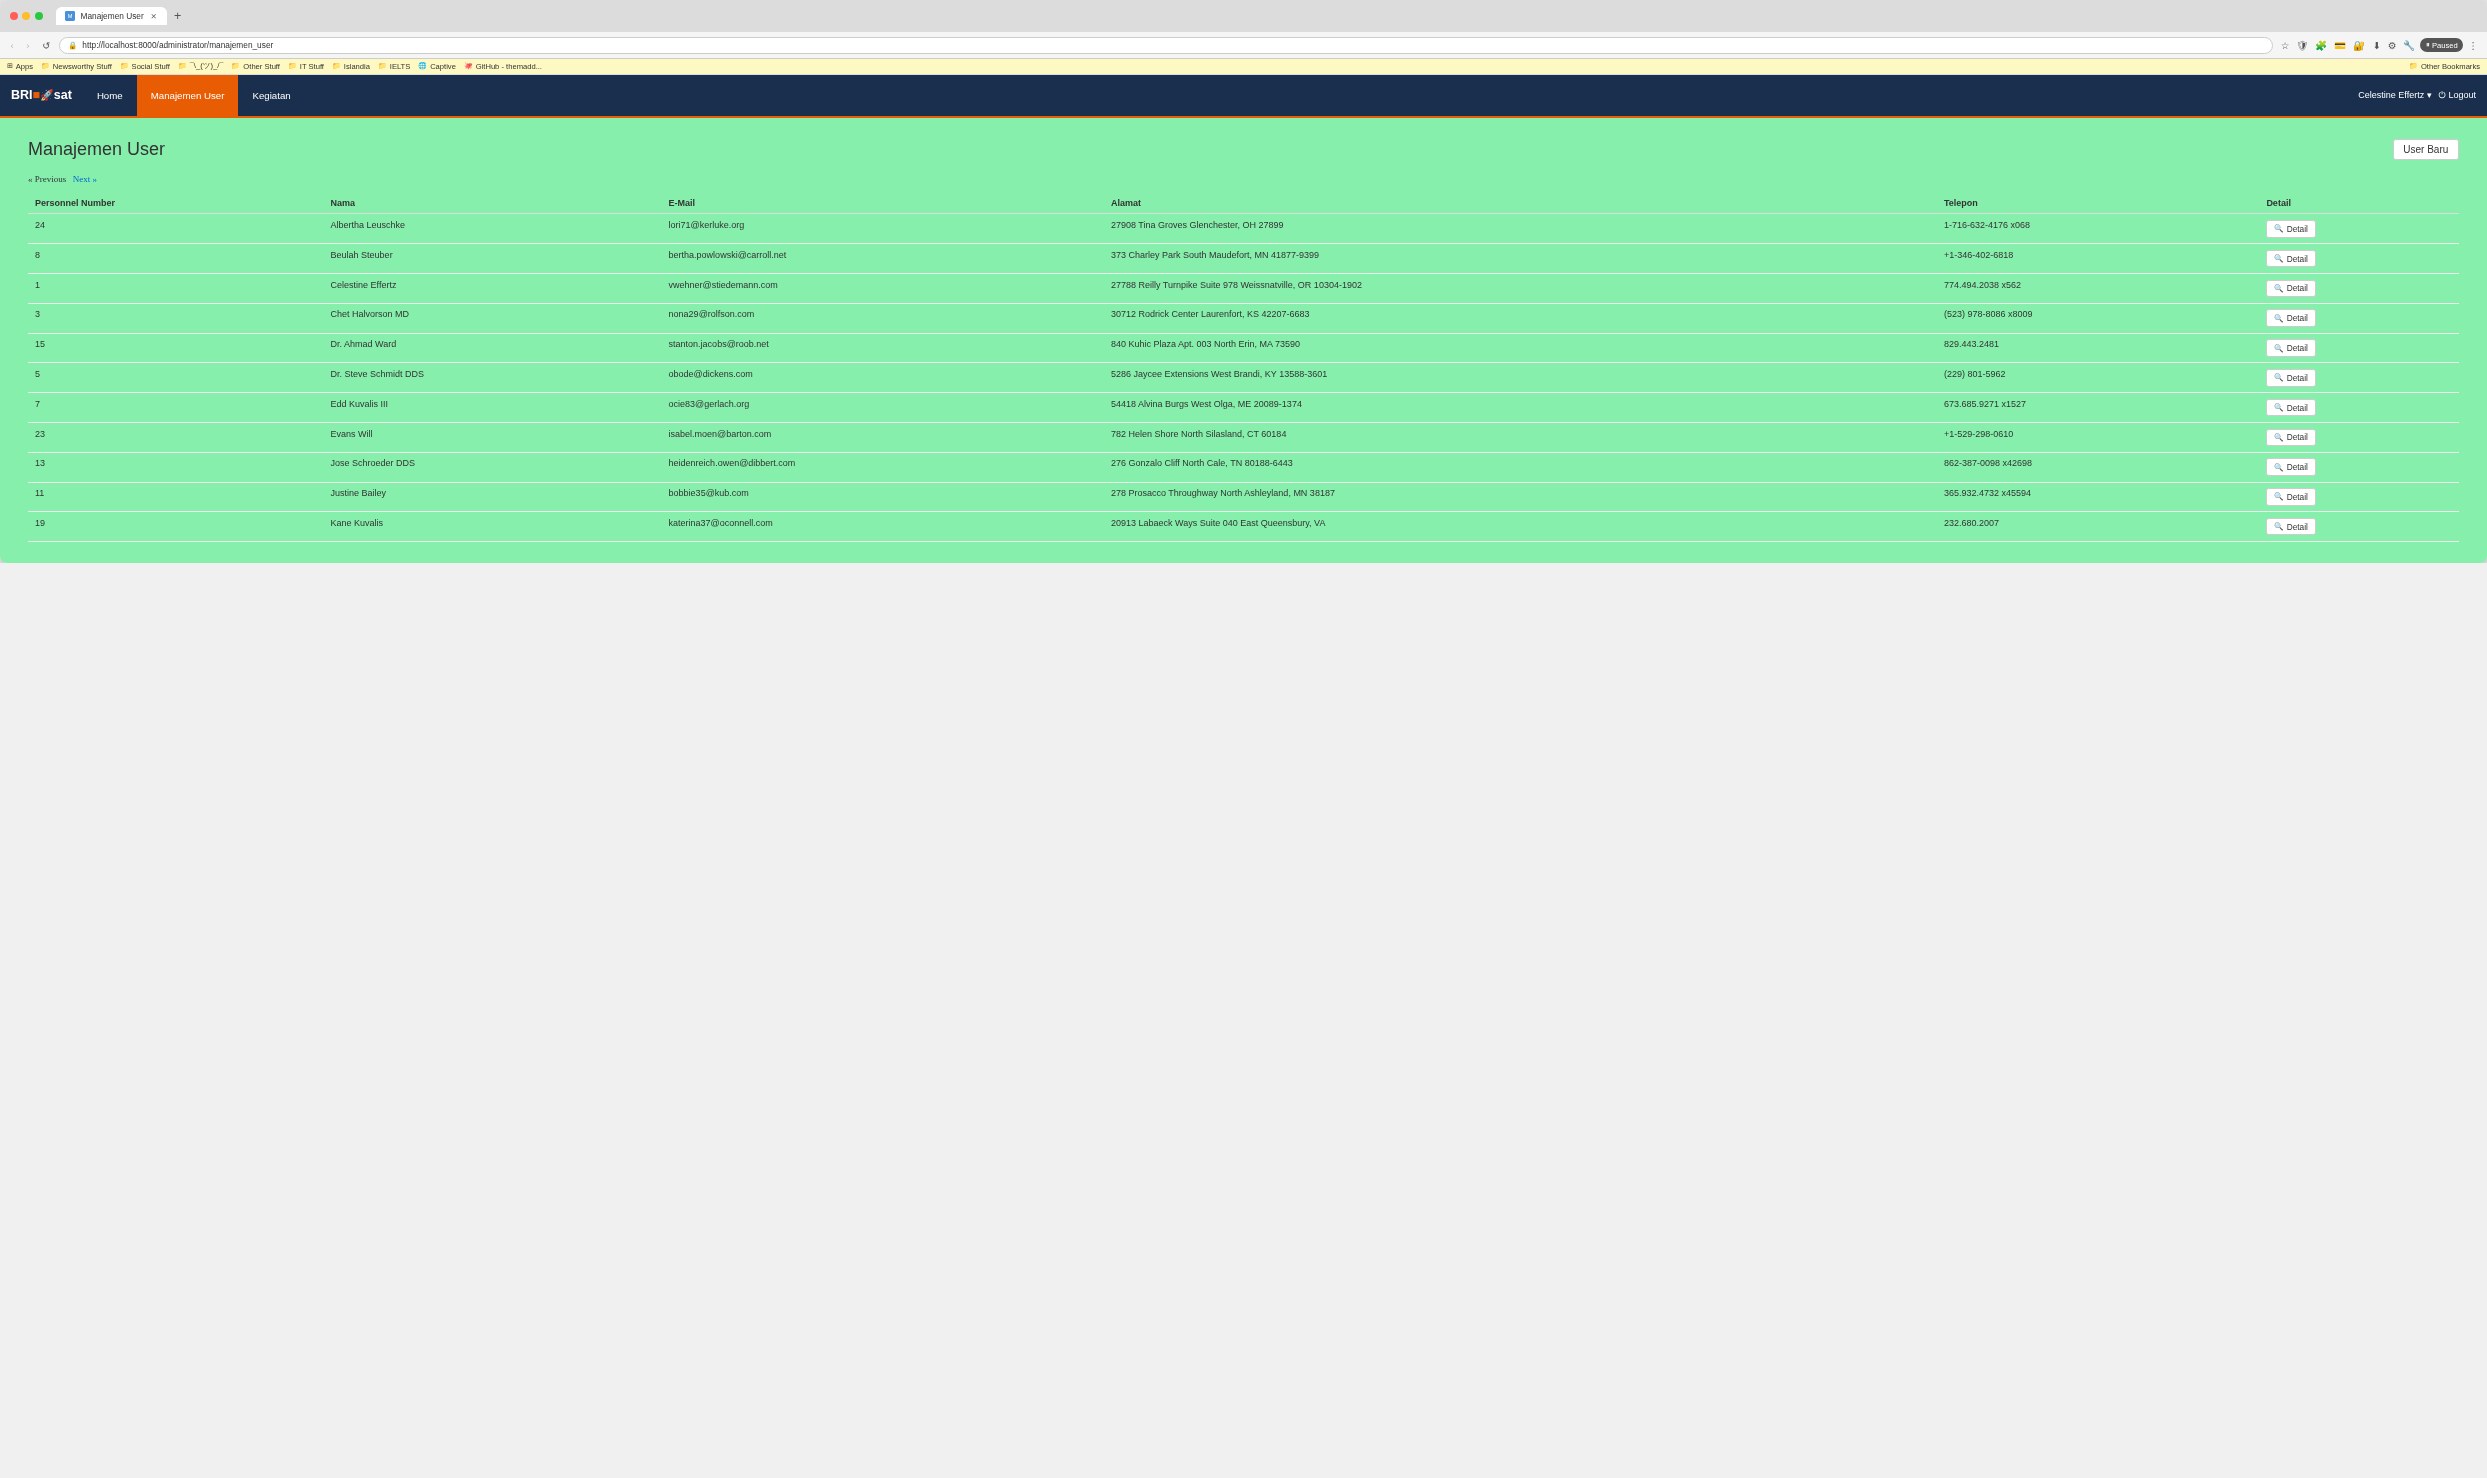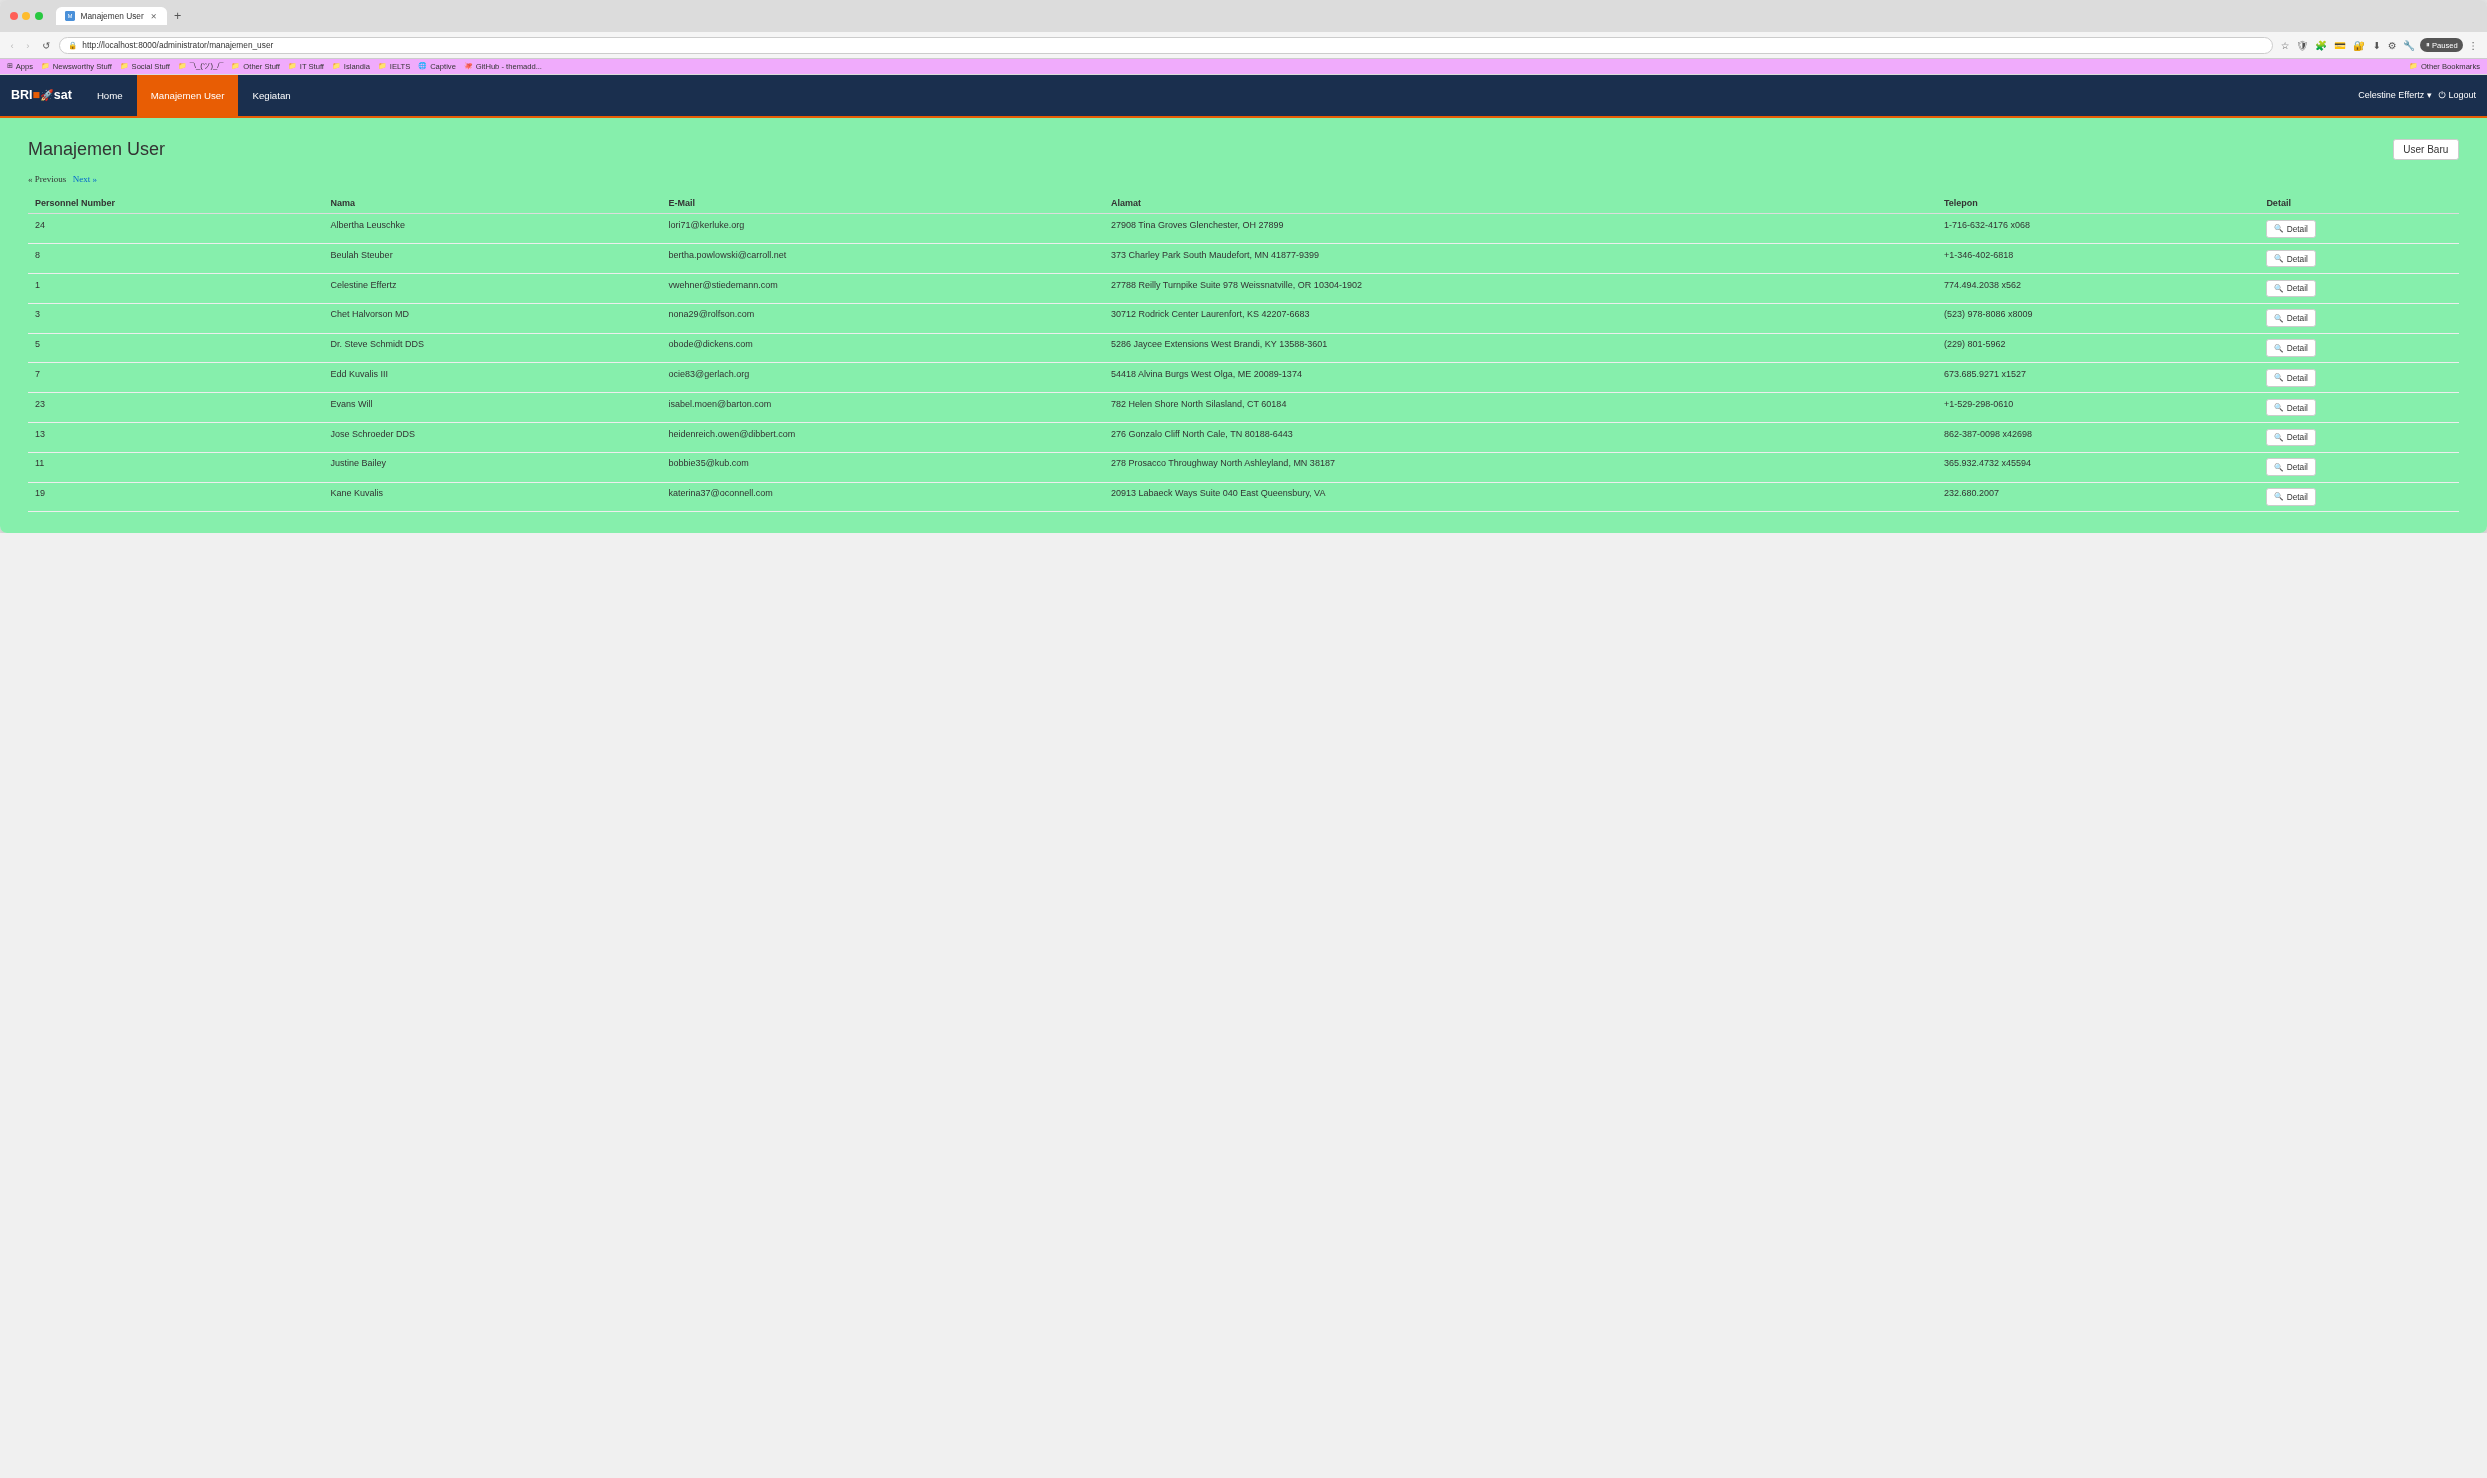--- a/index.html
+++ b/index.html
@@ -24,21 +24,21 @@
     .browser-toolbar { background: #f5f5f5; padding: 4.2px 7px; display: flex; align-items: center; gap: 5.6px; border-bottom: 0.7px solid #ccc; }
     .nav-btn { background: none; border: none; color: #555; cursor: pointer; font-size: 9.7px; padding: 1.4px 3.5px; border-radius: 2.1px; }
     .nav-btn.disabled { color: #bbb; cursor: default; }
     .address-bar { flex: 1; background: white; border: 0.7px solid #ccc; border-radius: 14px; padding: 2.8px 8.3px; font-size: 8.3px; color: #333; display: flex; align-items: center; gap: 4.2px; }
     .address-bar-icon { color: #888; font-size: 7.6px; }
     .address-text { flex: 1; }
     .toolbar-icons { display: flex; gap: 2.8px; align-items: center; }
     .toolbar-icon-btn { background: none; border: none; cursor: pointer; color: #555; font-size: 9.7px; padding: 2.1px; border-radius: 2.1px; }
     .paused-btn { background: #555; color: white; border: none; border-radius: 7px; padding: 2.1px 5.6px; font-size: 7.6px; cursor: pointer; display: flex; align-items: center; gap: 2.1px; }
 
-    .bookmarks-bar { background: #f0abfc; padding: 2.1px 7px; display: flex; align-items: center; gap: 8.3px; border-bottom: 0.7px solid #ddd; font-size: 7.6px; }
+    .bookmarks-bar { background: #fef9c3; padding: 2.1px 7px; display: flex; align-items: center; gap: 8.3px; border-bottom: 0.7px solid #ddd; font-size: 7.6px; }
     .bookmark-item { display: flex; align-items: center; gap: 2.8px; color: #333; cursor: pointer; white-space: nowrap; }
     .bookmark-icon { font-size: 7px; }
     .bookmarks-right { margin-left: auto; display: flex; align-items: center; gap: 2.8px; color: #333; cursor: pointer; }
 
     
     .page-content { background: #86efac; min-height: 416px; }
 
     
     .site-nav { background: #1a2f4e; display: flex; align-items: center; padding: 0; }
     .brand { padding: 5.6px 11px; display: flex; align-items: center; gap: 2.8px; }
@@ -258,20 +258,33 @@
     <td>30712 Rodrick Center Laurenfort, KS 42207-6683</td>
     <td>(523) 978-8086 x8009</td>
     <td>
       <button class="btn-detail">
         <span class="search-icon-small">🔍</span>
         <span>Detail</span>
       </button>
     </td>
   </tr>
             <tr>
+    <td>15</td>
+    <td>Dr. Ahmad Ward</td>
+    <td>stanton.jacobs@roob.net</td>
+    <td>840 Kuhic Plaza Apt. 003 North Erin, MA 73590</td>
+    <td>829.443.2481</td>
+    <td>
+      <button class="btn-detail">
+        <span class="search-icon-small">🔍</span>
+        <span>Detail</span>
+      </button>
+    </td>
+  </tr>
+            <tr>
     <td>5</td>
     <td>Dr. Steve Schmidt DDS</td>
     <td>obode@dickens.com</td>
     <td>5286 Jaycee Extensions West Brandi, KY 13588-3601</td>
     <td>(229) 801-5962</td>
     <td>
       <button class="btn-detail">
         <span class="search-icon-small">🔍</span>
         <span>Detail</span>
       </button>

